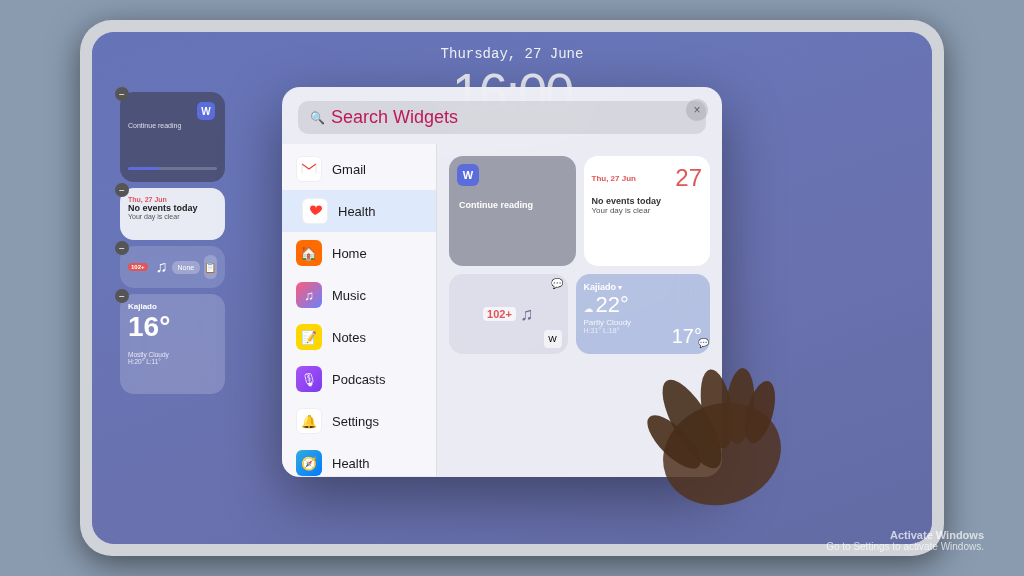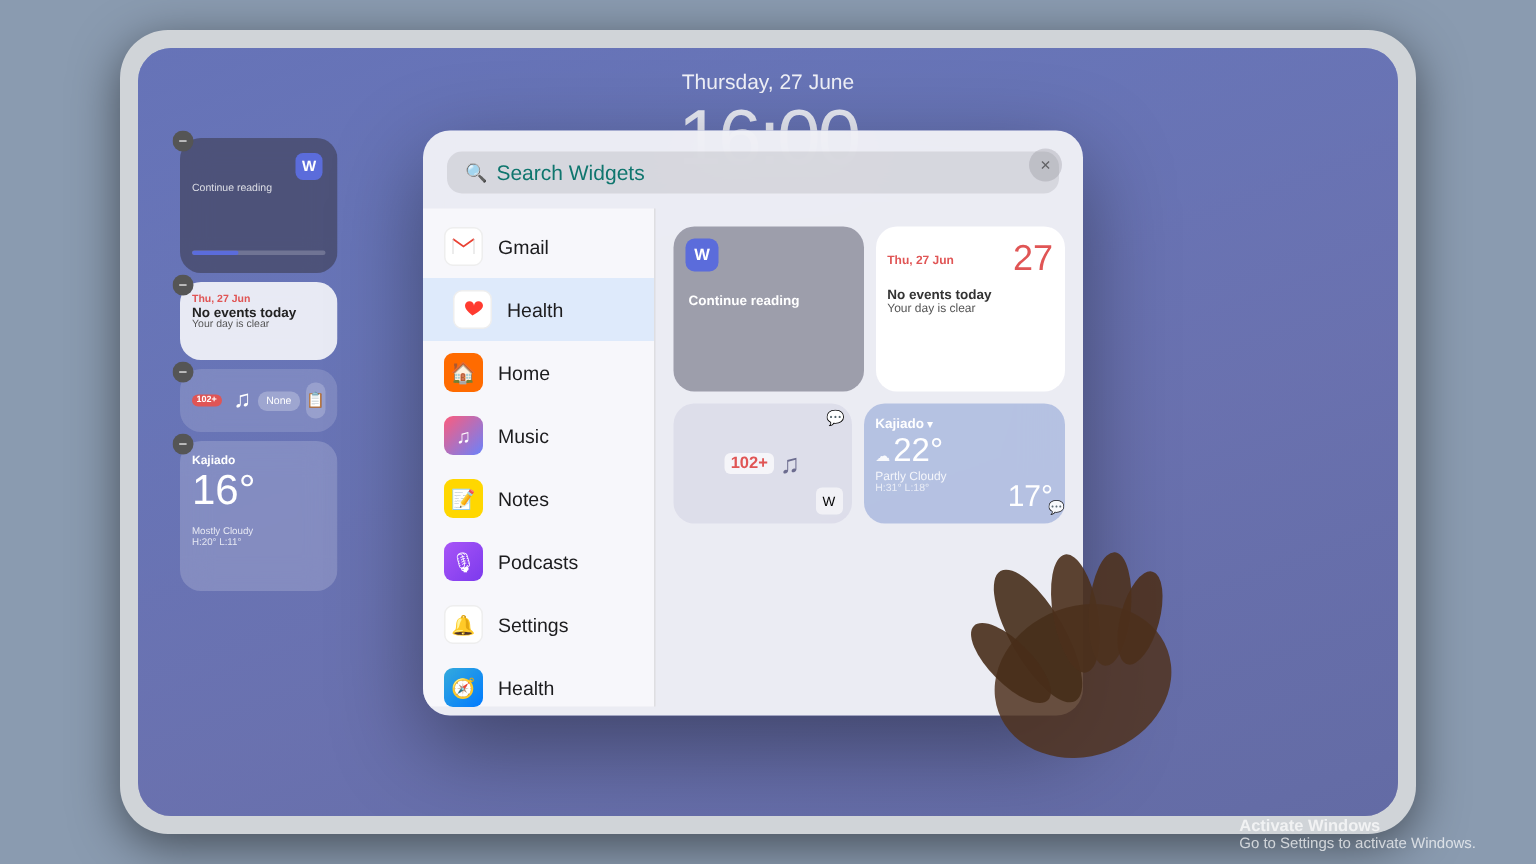--- a/index.html
+++ b/index.html
@@ -48,20 +48,21 @@
       top: 14px;
       left: 0; right: 0;
       text-align: center;
       z-index: 10;
     }
     .top-date {
       color: white;
       font-size: 14px;
       font-weight: 400;
       opacity: 0.9;
+      font-family: Liberation Mono, monospace;
     }
     .top-time {
       color: white;
       font-size: 52px;
       font-weight: 200;
       letter-spacing: -2px;
       opacity: 0.85;
     }
 
     
@@ -171,21 +172,21 @@
     .widget-weather {
       height: 100px;
       background: rgba(255,255,255,0.18);
     }
     .weather-location {
       font-size: 8px;
       font-weight: 600;
     }
     .weather-temp {
       font-size: 28px;
-      font-weight: 400;
+      font-weight: 700;
       line-height: 1;
       margin-top: 2px;
     }
     .weather-desc {
       font-size: 6.5px;
       opacity: 0.8;
       margin-top: 10px;
     }
     .weather-range {
       font-size: 6.5px;
@@ -218,22 +219,22 @@
       display: flex;
       align-items: center;
       padding: 6px 12px;
       gap: 6px;
     }
     .search-icon-glyph {
       font-size: 12px;
       color: #8a8a8e;
     }
     .search-placeholder {
-      font-size: 14px;
-      color: #0f766e;
+      font-size: 18px;
+      color: #be185d;
     }
 
     .close-btn {
       position: absolute;
       top: 12px;
       right: 14px;
       width: 22px; height: 22px;
       background: rgba(120,120,128,0.25);
       border-radius: 50%;
       display: flex; align-items: center; justify-content: center;
@@ -392,25 +393,25 @@
       right: 120px;
       width: 220px;
       height: 200px;
       z-index: 30;
       pointer-events: none;
     }
 
     
     .activate-windows {
       position: absolute;
-      bottom: 8px;
+      bottom: 24px;
       right: 40px;
       color: rgba(255,255,255,0.7);
       font-size: 10px;
-      text-align: left;
+      text-align: right;
       z-index: 100;
       pointer-events: none;
     }
     .activate-title {
       font-size: 11px;
       font-weight: 600;
     }
 
     
     .icon-gmail { background: white; }

